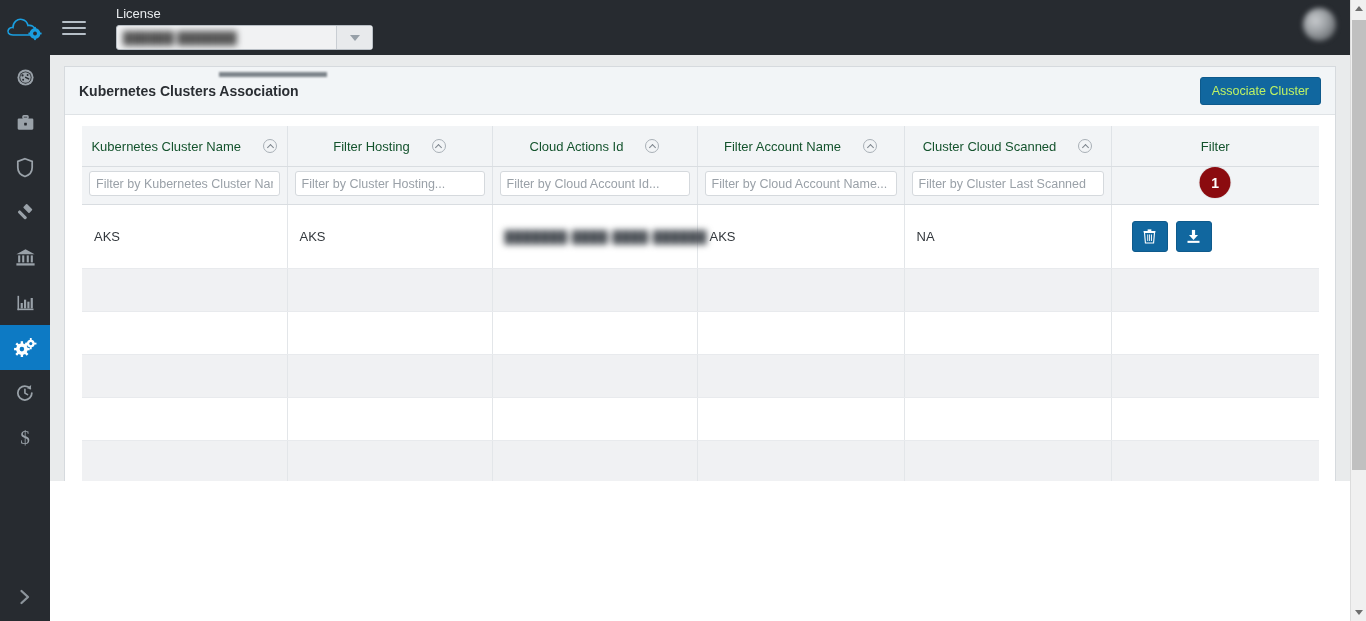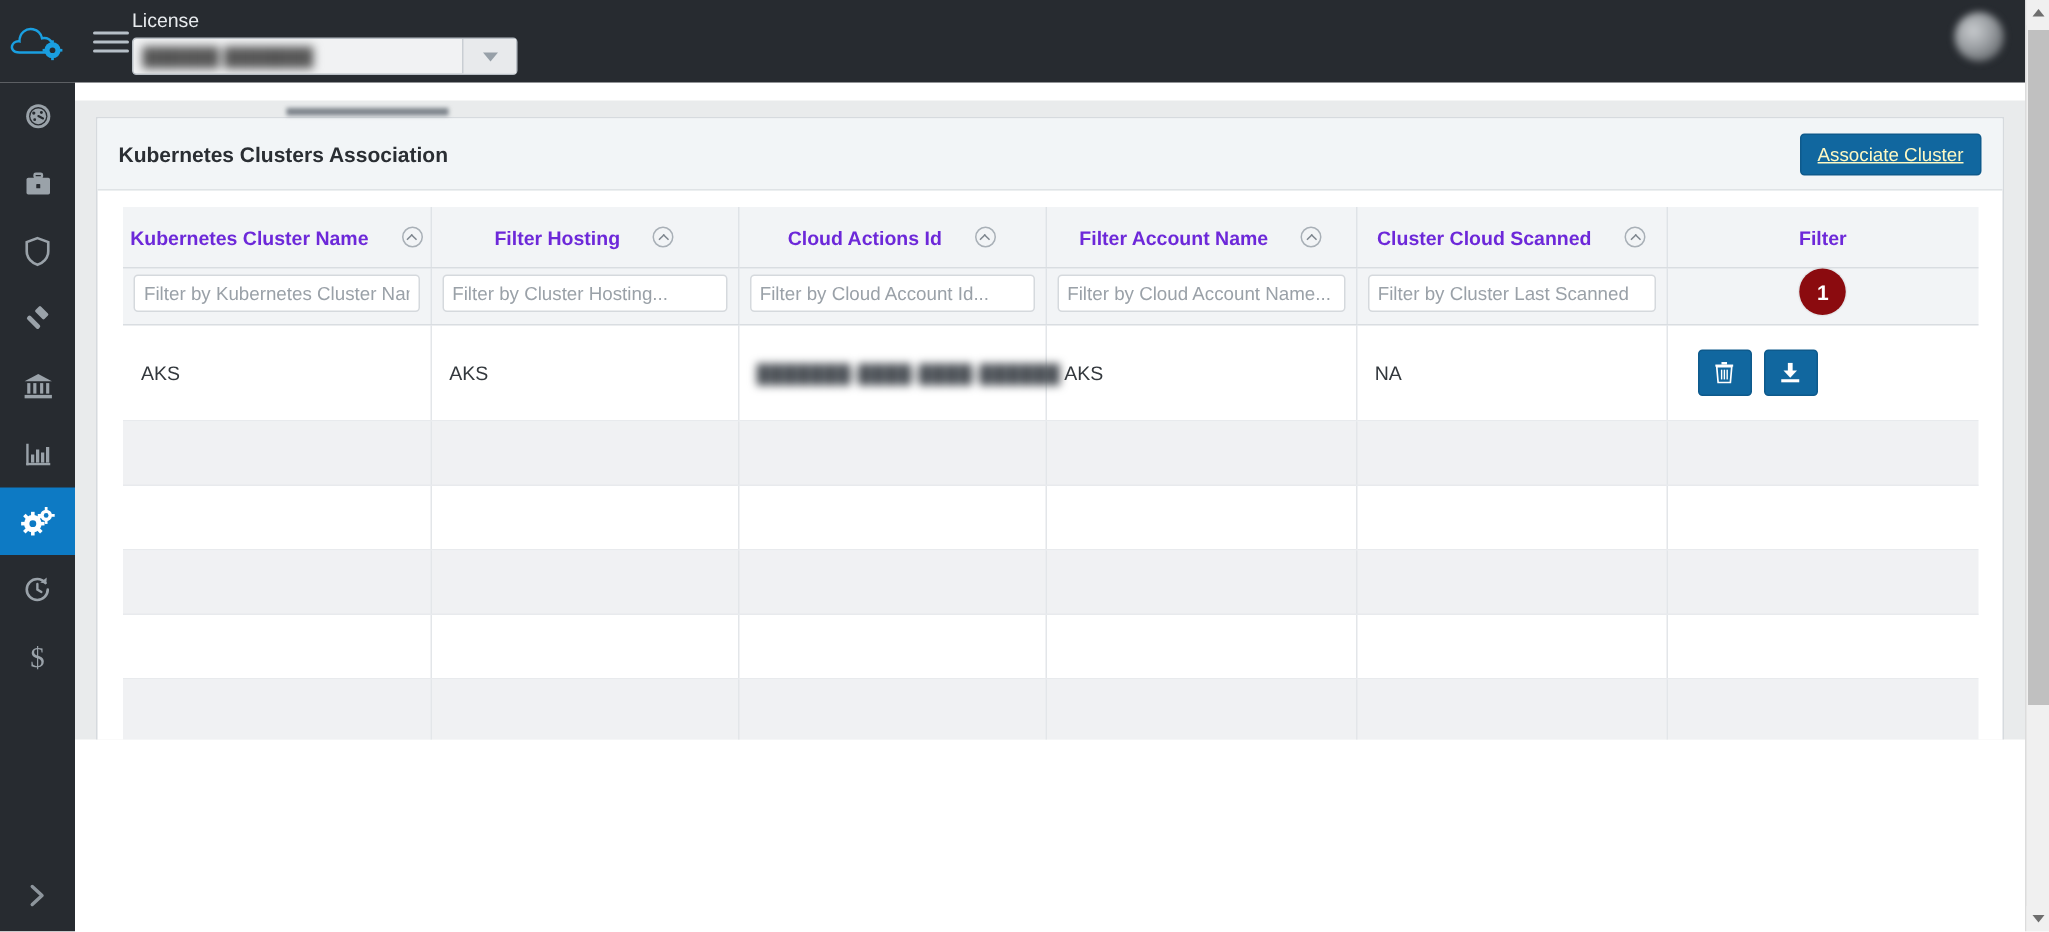--- a/index.html
+++ b/index.html
@@ -31,21 +31,21 @@
   .hamburger {
     width: 26px; height: 55px;
     display: flex; flex-direction: column; justify-content: center;
     gap: 4px; margin-left: 12px; cursor: pointer;
     flex: 0 0 26px;
   }
   .hamburger span {
     display: block; height: 2px; width: 24px; background: #b6bfc7; border-radius: 1px;
   }
   .license-block {
-    padding-top: 6px;
+    margin-left: 28px; padding-top: 6px;
   }
   .license-label {
     color: #e8ebee; font-size: 13px; line-height: 16px; margin-bottom: 3px;
     font-family: "Liberation Sans", sans-serif;
   }
   .license-select {
     width: 257px; height: 25px;
     background: #f1f2f3;
     border: 1px solid #b9bfc5;
     border-radius: 3px;
@@ -116,48 +116,46 @@
     display: flex; align-items: center; justify-content: center;
     cursor: pointer;
   }
 
   
   .content {
     position: absolute; left: 50px; top: 55px;
     width: 1300px; height: 426px;
     background: #e9ebec;
     overflow: hidden;
-    margin-top: 12px;
   }
   .card {
     position: absolute; left: 14px; top: 11px;
     width: 1272px; min-height: 620px;
     background: #ffffff;
     border: 1px solid #d6dade;
   }
   .card-header {
     height: 48px;
     background: #f2f5f7;
     border-bottom: 1px solid #dfe3e6;
     display: flex; align-items: center; justify-content: space-between;
     padding: 0 14px 0 14px;
   }
   .card-title {
     font-size: 14px; font-weight: bold; color: #2a2e33;
   }
   .assoc-btn {
     background: #11679f;
-    color: #fef9c3;
+    color: #bef264;
     border: 1px solid #0e5a8c;
     border-radius: 3px;
     font-size: 12.5px;
     padding: 6px 11px;
     cursor: pointer;
     font-family: "Liberation Sans", sans-serif;
-    text-decoration: underline;
   }
 
   
   .table-wrap {
     padding: 11px 17px 0 17px;
   }
   table.grid {
     width: 1237px;
     border-collapse: collapse;
     table-layout: fixed;
@@ -167,21 +165,21 @@
     border-bottom: 1px solid #d9dde1;
     border-right: 1px solid #dfe3e7;
     padding: 0;
     vertical-align: top;
   }
   table.grid th.hcell:last-child { border-right: none; }
   .hlabel {
     height: 40px;
     display: flex; align-items: center; justify-content: center;
     gap: 22px;
-    font-size: 13px; font-weight: bold; color: #6d28d9;
+    font-size: 13px; font-weight: normal; color: #14532d;
     white-space: nowrap;
   }
   .sort-ico {
     width: 14px; height: 14px;
     border: 1.2px solid #a9b0b7;
     border-radius: 50%;
     display: inline-flex; align-items: center; justify-content: center;
     cursor: pointer;
     flex: 0 0 14px;
   }

